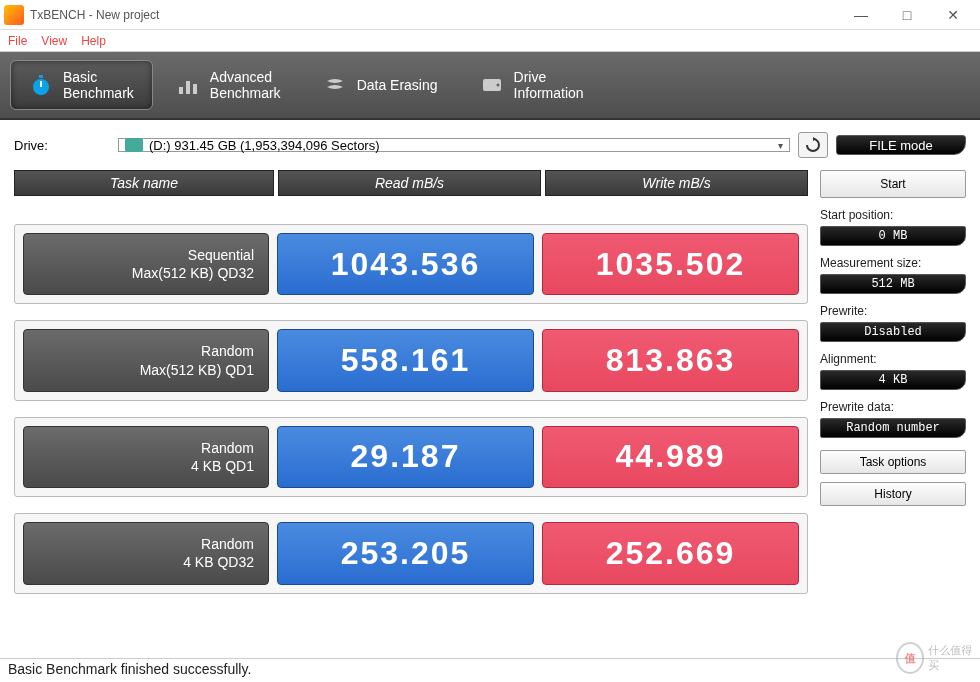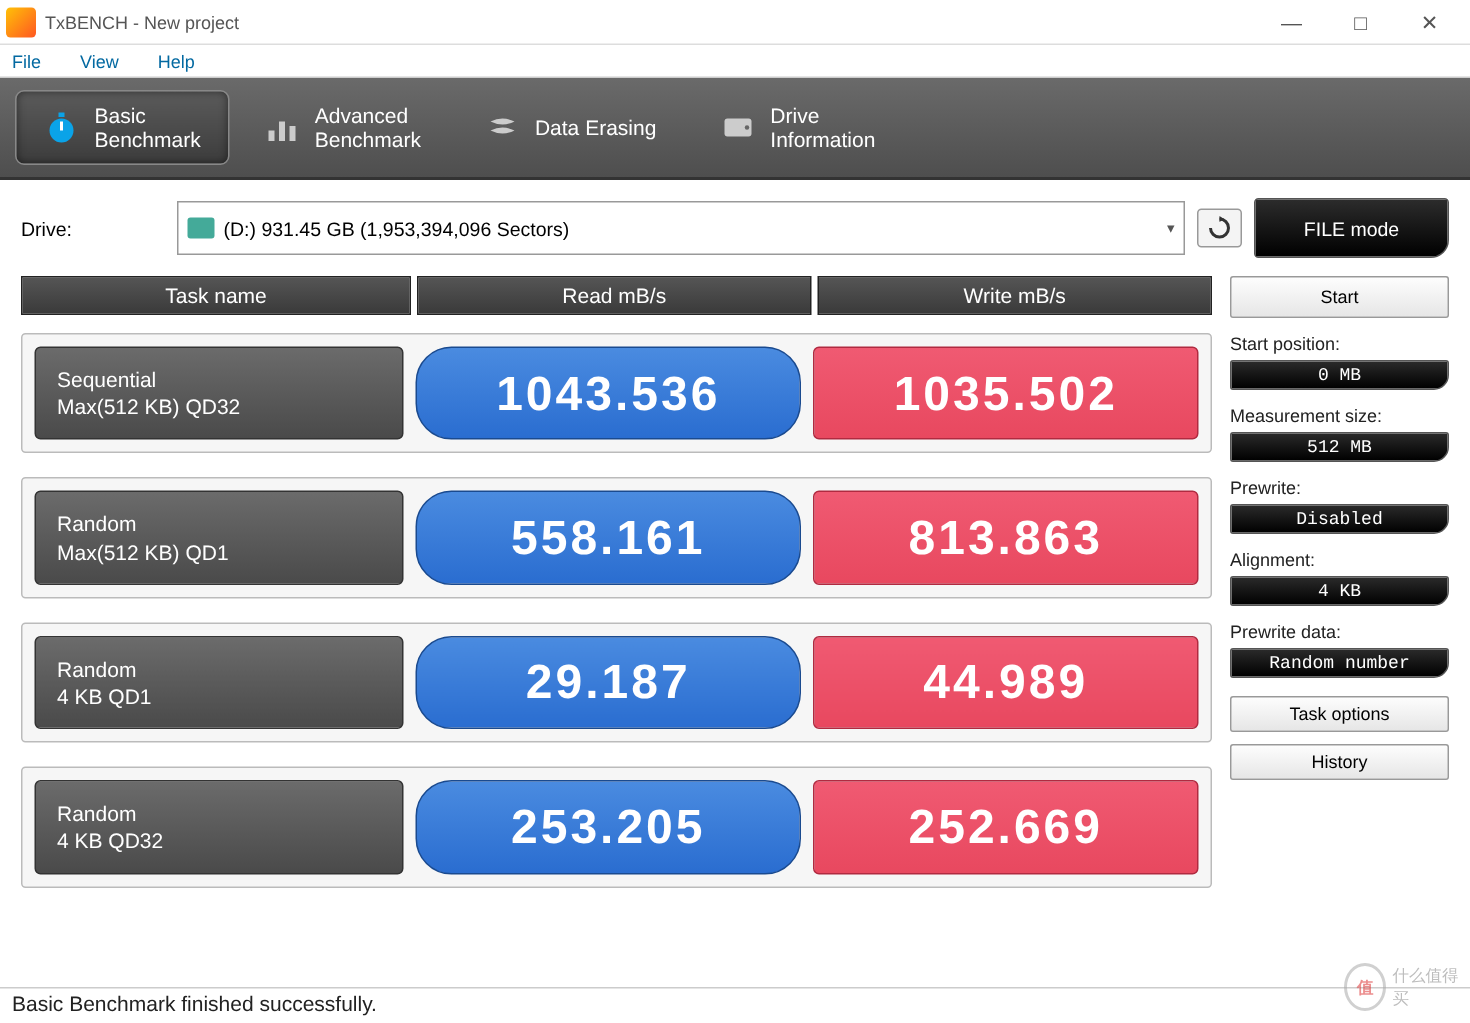--- a/index.html
+++ b/index.html
@@ -6,56 +6,56 @@
 body { width: 980px; height: 682px; background: #fff; overflow: hidden; position: relative; }
 
 
 .titlebar { height: 30px; background: #fff; display: flex; align-items: center; padding: 0 4px; border-bottom: 1px solid #ddd; }
 .titlebar .app-icon { width: 20px; height: 20px; background: linear-gradient(135deg,#ffc107,#ff5722); border-radius: 3px; margin-right: 6px; }
 .titlebar .title { font-size: 12px; color: #555; flex: 1; }
 .win-controls { display: flex; }
 .win-btn { width: 46px; height: 30px; display: flex; align-items: center; justify-content: center; color: #555; font-size: 14px; cursor: pointer; }
 
 
-.menubar { height: 22px; display: flex; align-items: center; padding: 0 8px; gap: 26px; font-size: 12px; color: #0369a1; border-bottom: 1px solid #ccc; }
+.menubar { height: 22px; display: flex; align-items: center; padding: 0 8px; gap: 14px; font-size: 12px; color: #ef4444; border-bottom: 1px solid #ccc; }
 .menubar span { cursor: pointer; }
 
 
 .toolbar { height: 68px; background: linear-gradient(#6a6a6a,#4e4e4e); display: flex; align-items: center; padding: 0 10px; gap: 4px; border-bottom: 2px solid #333; }
 .tab { display: flex; align-items: center; gap: 10px; padding: 8px 18px; color: #fff; font-size: 14px; border-radius: 6px; cursor: pointer; border: 1px solid transparent; }
 .tab.active { background: linear-gradient(#5b5b5b,#3c3c3c); border: 1px solid #888; box-shadow: inset 0 0 6px rgba(0,0,0,0.5); }
 .tab .ticon { width: 24px; height: 24px; display: flex; align-items: center; justify-content: center; }
 .tab .tlabel { line-height: 1.15; }
 
 
 .driverow { padding: 12px 14px 6px 14px; display: flex; align-items: center; gap: 8px; font-size: 13px; }
 .driverow .lbl { width: 96px; }
-.driveselect { flex: 1; height: 36px; border: 1px solid #999; background: #fff; display: flex; align-items: center; padding: 0 6px; font-size: 13px; position: relative; }
+.driveselect { flex: 1; height: 14px; border: 1px solid #999; background: #fff; display: flex; align-items: center; padding: 0 6px; font-size: 13px; position: relative; }
 .driveselect .di { width: 18px; height: 14px; background: #4a9; border-radius: 2px; margin-right: 6px; }
 .driveselect .chev { position: absolute; right: 6px; color: #555; font-size: 10px; }
 .refresh-btn { width: 30px; height: 26px; border: 1px solid #999; background: #f4f4f4; display: flex; align-items: center; justify-content: center; cursor: pointer; border-radius: 3px; }
-.filemode { width: 130px; height: 40px; background: linear-gradient(#2c2c2c,#000); color: #fff; border: 1px solid #555; display: flex; align-items: center; justify-content: center; font-size: 13px; border-radius: 3px 3px 12px 3px; cursor: pointer; }
+.filemode { width: 130px; height: 20px; background: linear-gradient(#2c2c2c,#000); color: #fff; border: 1px solid #555; display: flex; align-items: center; justify-content: center; font-size: 13px; border-radius: 3px 3px 12px 3px; cursor: pointer; }
 
 
 .content { display: flex; padding: 6px 14px 0 14px; gap: 12px; }
 .left { flex: 1; }
 .right { width: 146px; display: flex; flex-direction: column; gap: 4px; }
 
 
-.hdr { display: flex; gap: 4px; margin-bottom: 12px; }
+.hdr { display: flex; gap: 4px; margin-bottom: 28px; font-style: italic; }
 .hdr .hcell { background: linear-gradient(#555,#3a3a3a); color: #fff; text-align: center; padding: 4px 0; font-size: 14px; border: 1px solid #222; }
 .hdr .h1 { width: 260px; }
 .hdr .h2 { flex: 1; }
 .hdr .h3 { flex: 1; }
 
 
 .rrow { display: flex; gap: 8px; margin-bottom: 16px; border: 1px solid #bbb; padding: 8px; border-radius: 3px; background: #f6f6f6; }
-.rname { width: 246px; background: linear-gradient(#6b6b6b,#4a4a4a); color: #fff; padding: 12px 14px; font-size: 14px; border-radius: 4px; border: 1px solid #333; line-height: 1.3; }
+.rname { width: 246px; background: linear-gradient(#6b6b6b,#4a4a4a); color: #fff; padding: 12px 14px; font-size: 14px; border-radius: 4px; border: 1px solid #333; line-height: 1.3; text-align: right; }
 .rval { flex: 1; color: #fff; font-size: 32px; font-weight: bold; display: flex; align-items: center; justify-content: center; border-radius: 4px; border: 1px solid #1a4a8f; letter-spacing: 2px; font-family: Arial, sans-serif; }
-.rval.read { background: linear-gradient(#4a8be0,#2a6dd0); border-color: #1a4a8f; border-radius: 24px; }
+.rval.read { background: linear-gradient(#4a8be0,#2a6dd0); border-color: #1a4a8f; }
 .rval.write { background: linear-gradient(#f05a72,#e8485f); border-color: #b02a40; }
 
 
 .sbtn { height: 24px; background: linear-gradient(#fdfdfd,#e6e6e6); border: 1px solid #999; font-size: 12px; display: flex; align-items: center; justify-content: center; cursor: pointer; border-radius: 2px; }
 .sbtn.start { height: 28px; }
 .slabel { font-size: 12px; color: #222; margin-top: 6px; }
 .sval { height: 20px; background: linear-gradient(#2a2a2a,#000); color: #fff; font-size: 12px; display: flex; align-items: center; justify-content: center; border: 1px solid #555; border-radius: 2px 2px 10px 2px; font-family: Liberation Mono, monospace; }
 
 
 .statusbar { position: absolute; bottom: 0; left: 0; right: 0; height: 24px; padding: 2px 8px; font-size: 14px; color: #222; border-top: 1px solid #ccc; background: #fff; }

